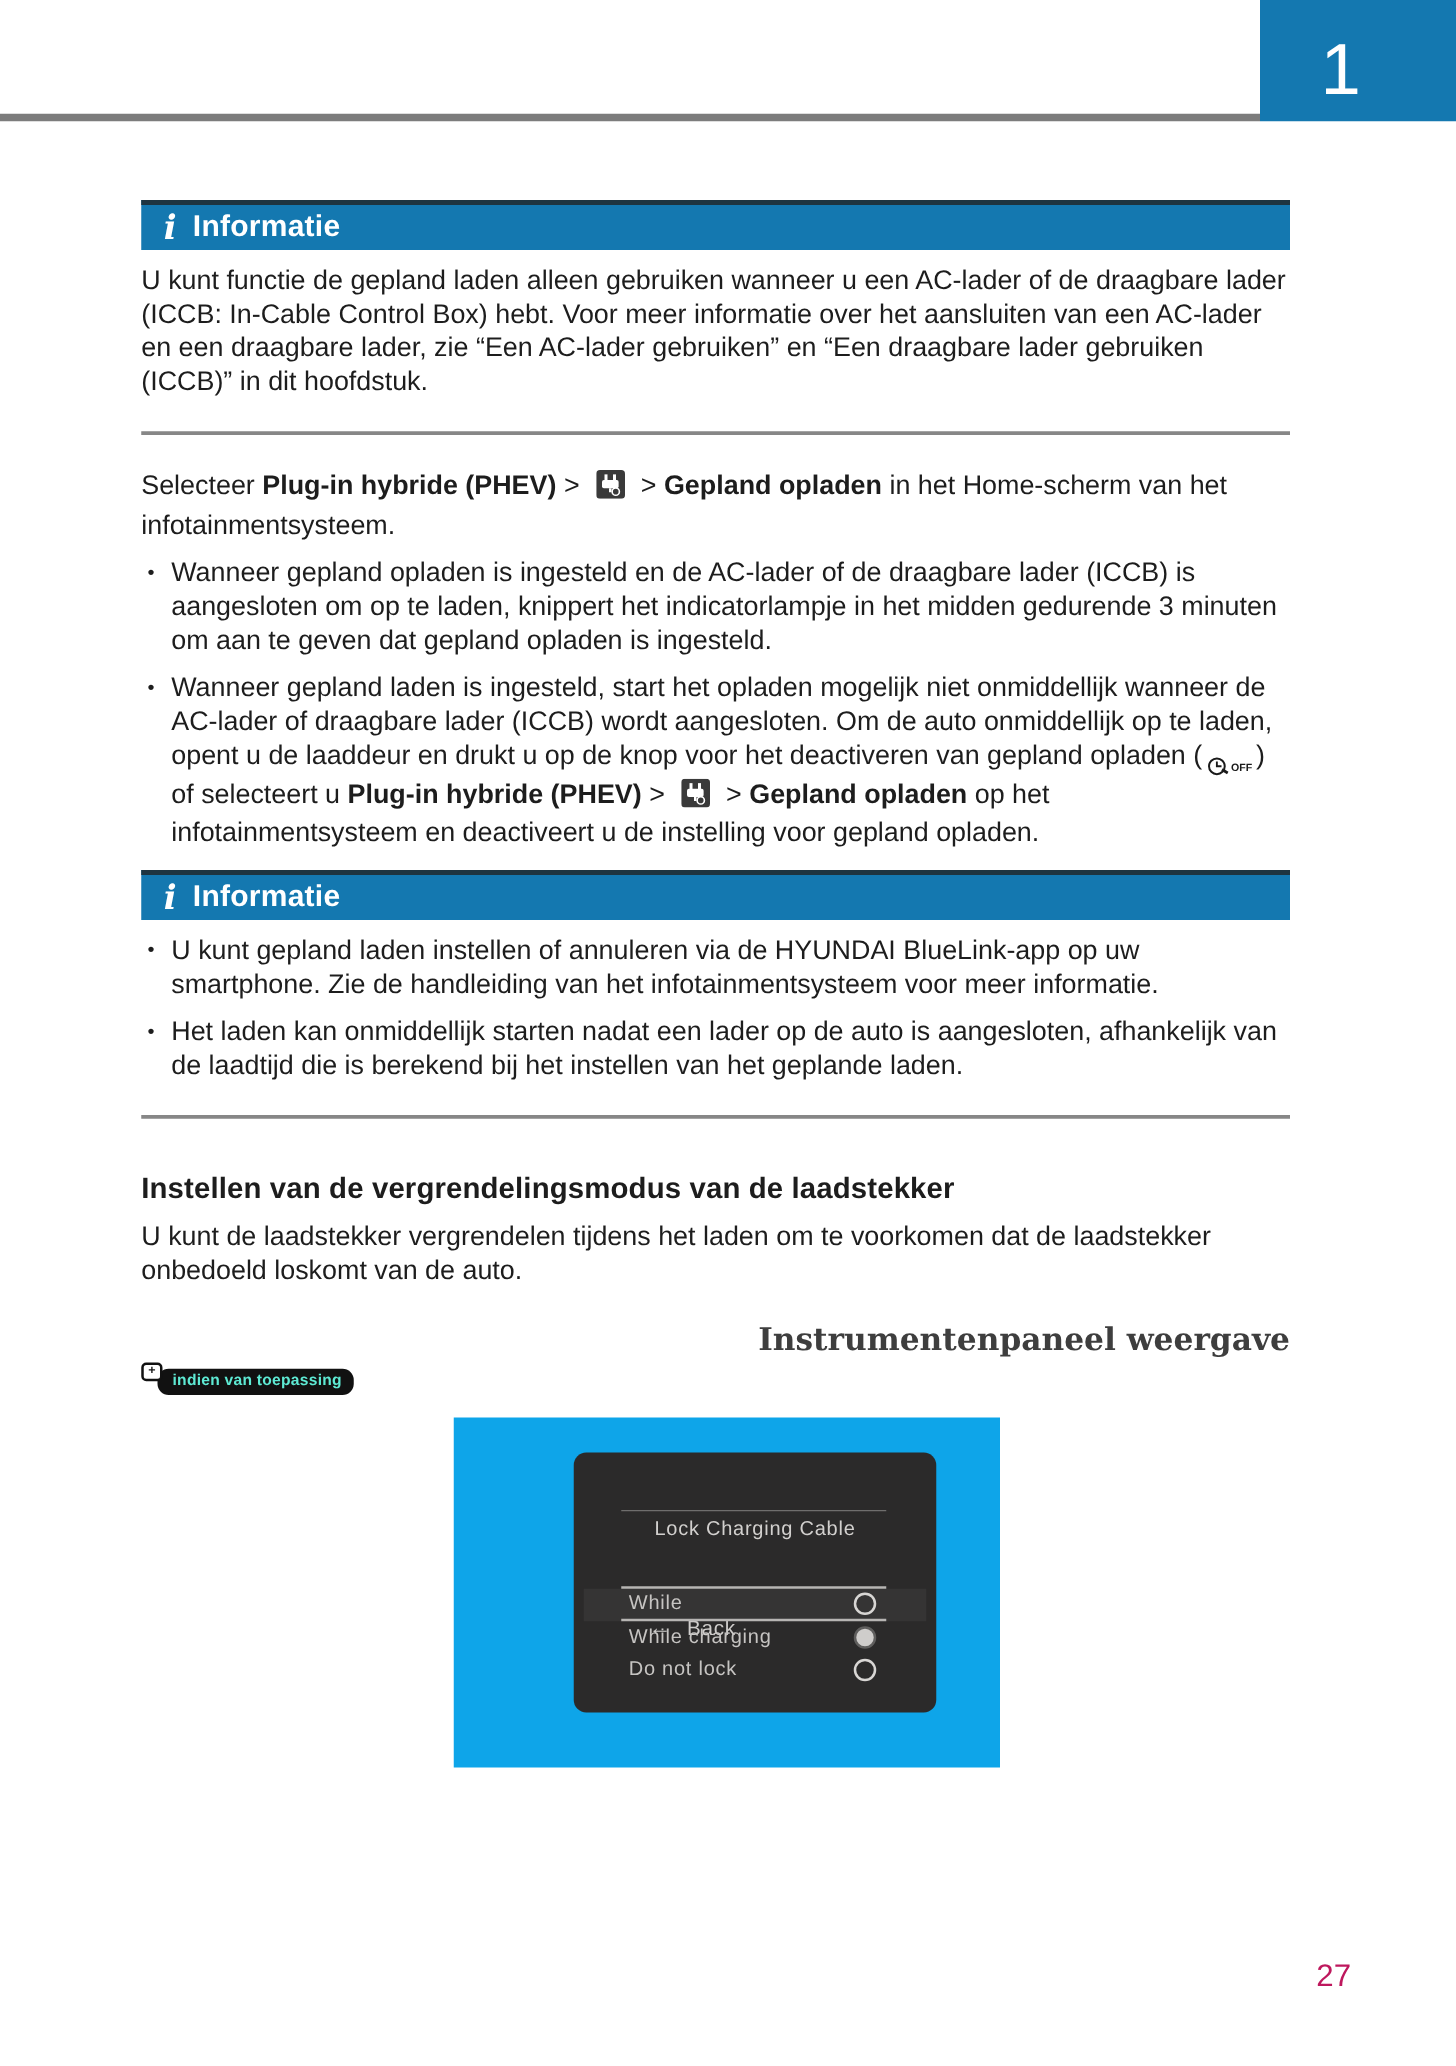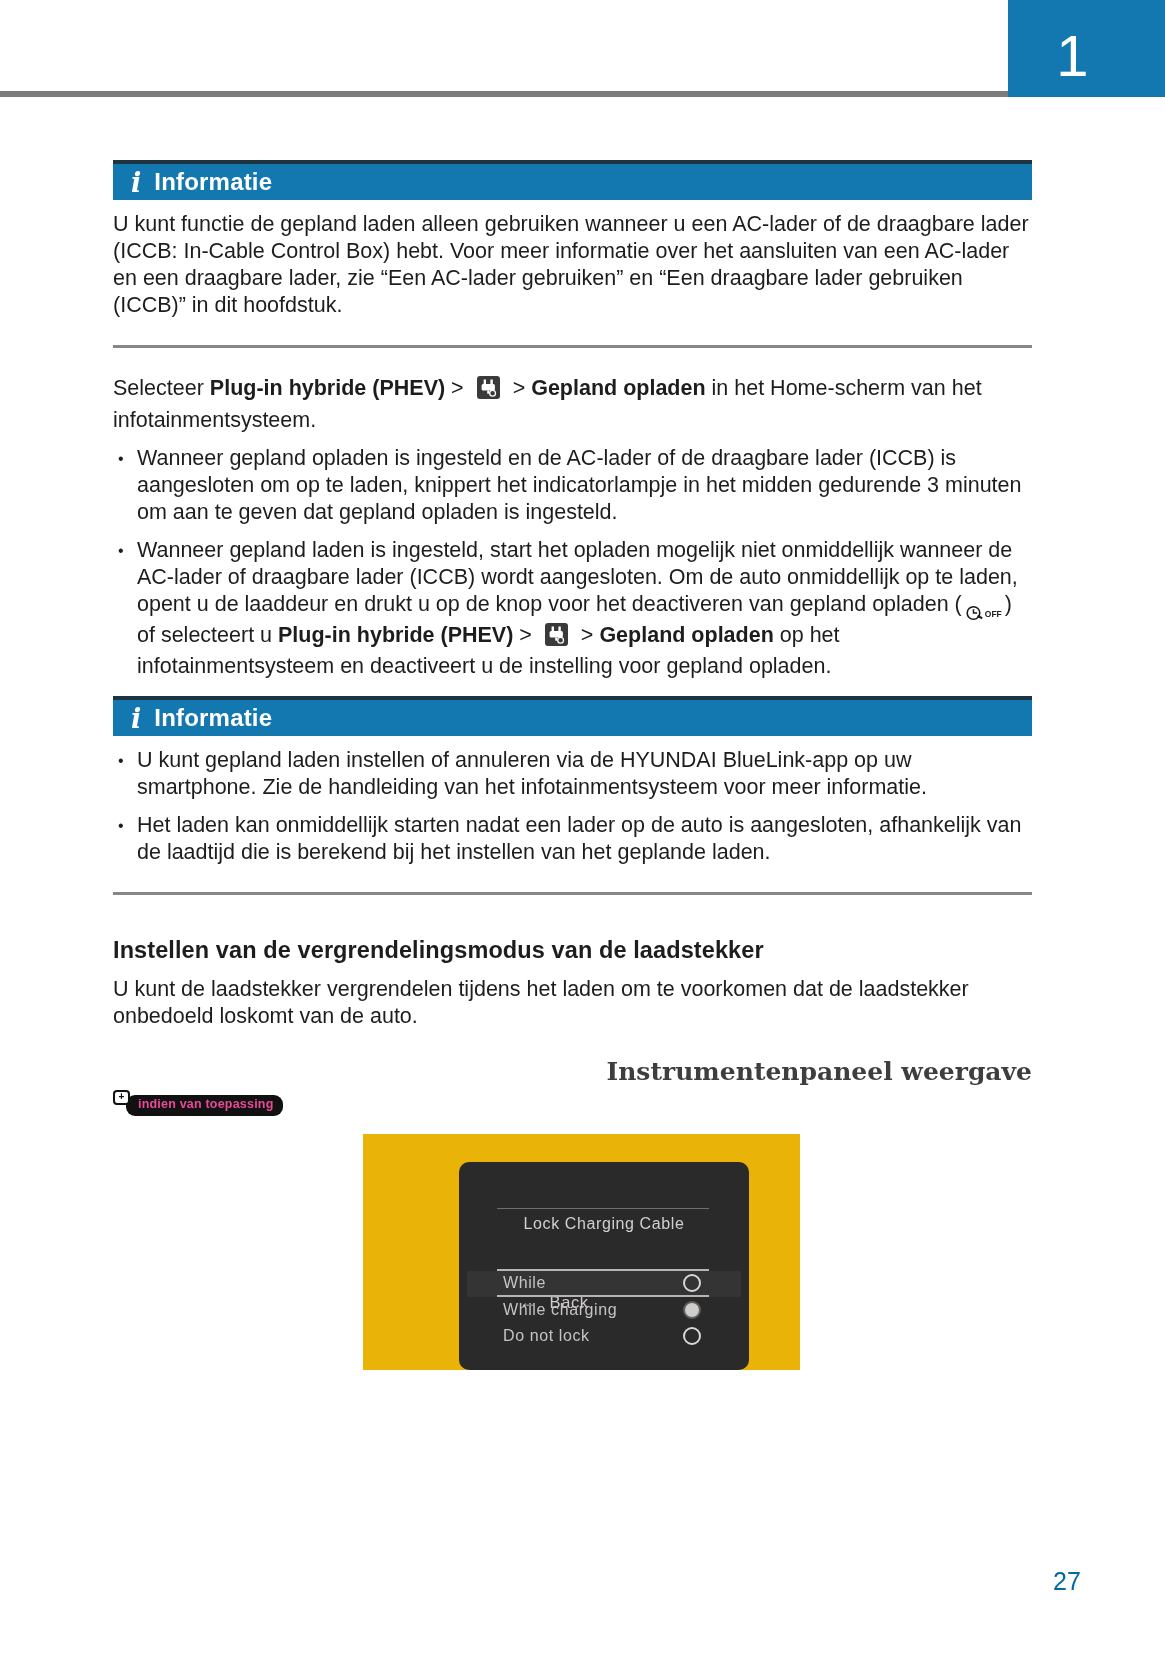--- a/index.html
+++ b/index.html
@@ -58,26 +58,26 @@
     font-size:25px; color:#3e3e3e; line-height:1.1;text-align:right;
   }
   .badge { margin-top:4px; display:inline-flex; align-items:flex-end; }
   .badge-plus {
     width:13px; height:11px; background:#fff; border:2px solid #111; border-radius:4px;
     font-size:10px; font-weight:bold; color:#111; display:flex; align-items:center;
     justify-content:center; margin-bottom:11px; margin-right:-4px; position:relative; z-index:2;
     line-height:1;
   }
   .badge-pill {
-    background:#111; color:#ec4899; font-size:12.5px; font-weight:bold;
+    background:#111; color:#5eead4; font-size:12.5px; font-weight:bold;
     padding:3px 10px 4px 12px; border-radius:9px; letter-spacing:0.2px; line-height:1.1;
   }
 
   
-  .figure { margin:18px 0 0 250px; width:437px; height:236px; background:#eab308; position:relative; }
+  .figure { margin:18px 0 0 250px; width:437px; height:280px; background:#0ea5e9; position:relative; }
   .screen {
     position:absolute; left:96px; top:28px; width:290px; height:208px;
     background:#2b2a2a; border-radius:10px;
   }
   .screen-topline { position:absolute; left:38px; right:40px; top:46px; height:1px; background:#6f6e6d; }
   .screen-title {
     position:absolute; top:53px; left:0; right:0; text-align:center;
     color:#d2d0ce; font-size:16px; letter-spacing:0.6px;
   }
   .back-row { position:absolute; top:85px; left:60px; color:#cfcdcb; font-size:16.5px; letter-spacing:0.6px;margin-top:45px; }
@@ -91,21 +91,21 @@
   .opt-2 { top:165px; }
   .radio {
     position:absolute; right:48px; width:14px; height:14px;
     border:2px solid #d8d6d4; border-radius:50%; box-sizing:content-box;
   }
   .r-0 { top:112px; }
   .r-1 { top:139px; }
   .r-2 { top:165px; }
   .radio.selected { background:#cfcdcb; border-color:#5f5e5d; }
 
-  .page-number { position:absolute; top:1567px; left:1053px; font-size:25px; color:#0369a1; }
+  .page-number { position:absolute; top:1567px; left:1053px; font-size:25px; color:#be185d; }
 </style>
 </head>
 <body>
 
 <div class="page">
 
   <div class="chapter-tab">
     <span class="num">1</span>
   </div>
   <div class="top-rule"></div>

